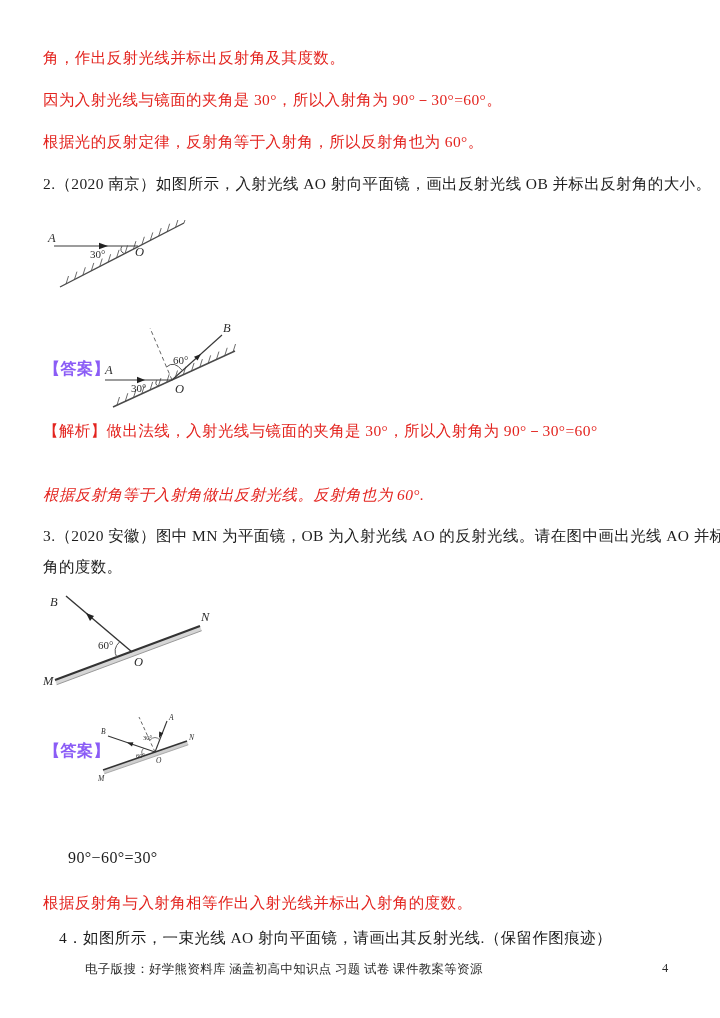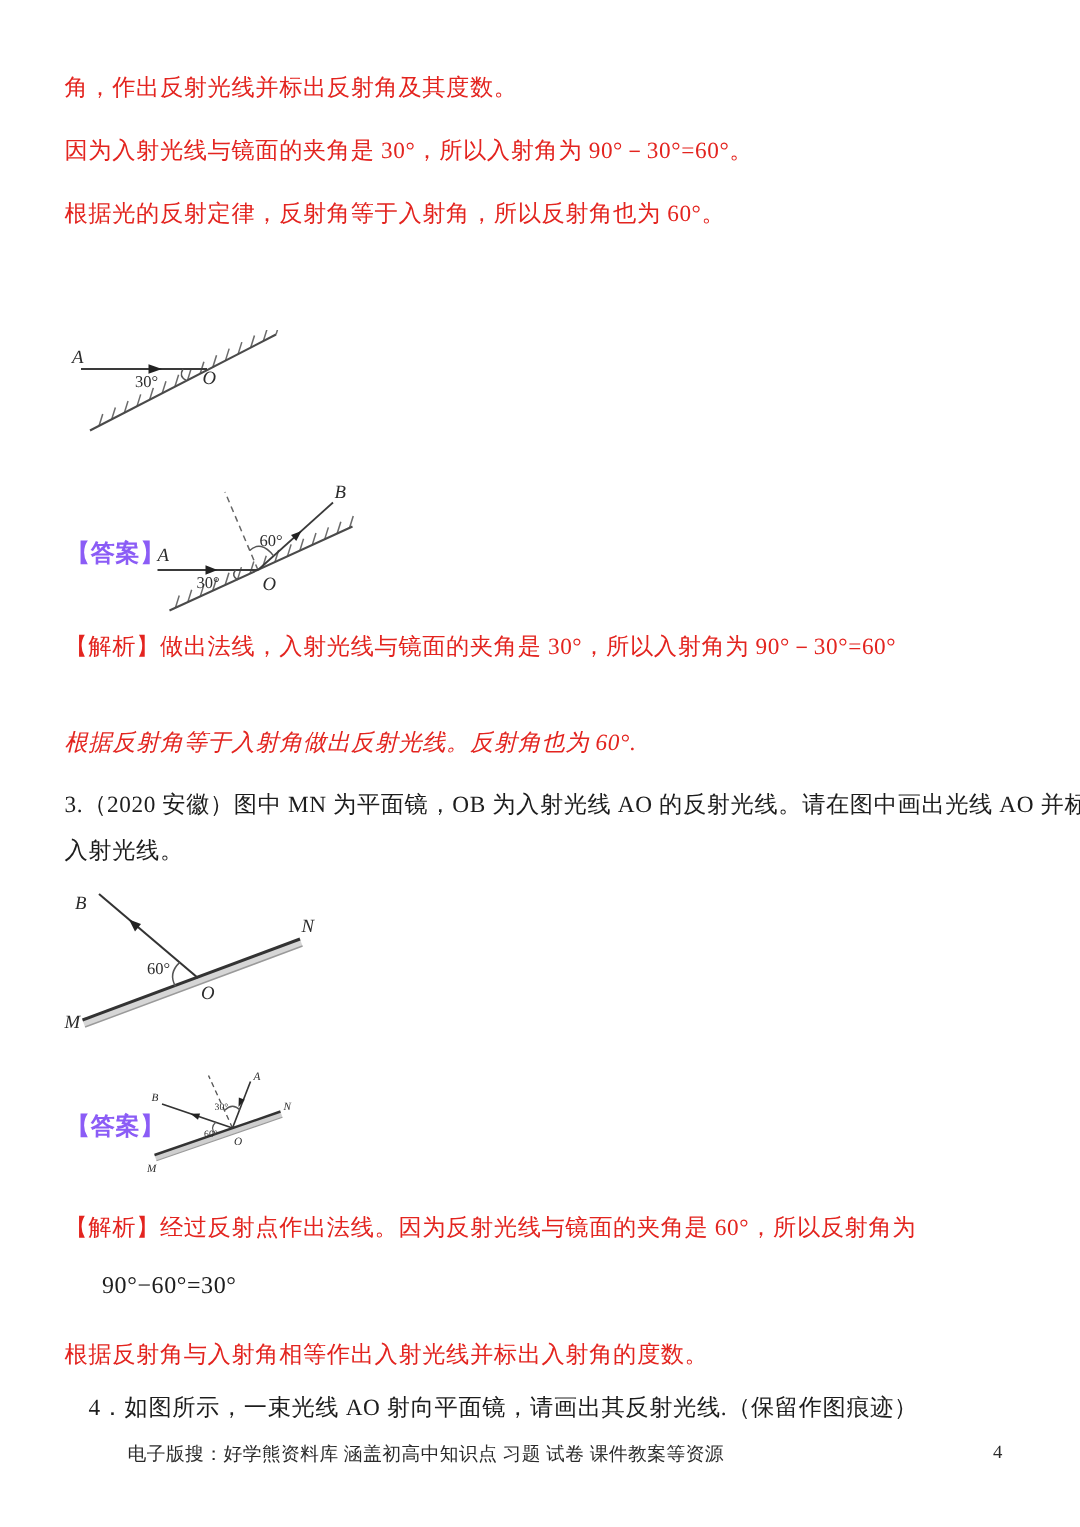--- a/index.html
+++ b/index.html
@@ -47,20 +47,21 @@
 </style>
 </head>
 <body>
 
 <div class="page">
 
   <div class="tl red" style="left:43px;top:48px;">角，作出反射光线并标出反射角及其度数。</div>
   <div class="tl red" style="left:43px;top:90px;">因为入射光线与镜面的夹角是 30°，所以入射角为 90°－30°=60°。</div>
   <div class="tl red" style="left:43px;top:132px;">根据光的反射定律，反射角等于入射角，所以反射角也为 60°。</div>
 
+  <div class="tl" style="left:43px;top:174px;">2.（2020 南京）如图所示，入射光线 AO 射向平面镜，画出反射光线 OB 并标出反射角的大小。</div>
 
   <div class="fig" style="left:40px;top:220px;">
     <svg width="190" height="88" viewBox="0 0 190 88">
       <g stroke="#6b6b6b" stroke-width="1">
           <line x1="26" y1="64" x2="28.5" y2="56"></line>
           <line x1="34.42857142857143" y1="59.642857142857146" x2="36.92857142857143" y2="51.642857142857146"></line>
           <line x1="42.85714285714286" y1="55.285714285714285" x2="45.35714285714286" y2="47.285714285714285"></line>
           <line x1="51.285714285714285" y1="50.92857142857143" x2="53.785714285714285" y2="42.92857142857143"></line>
           <line x1="59.714285714285715" y1="46.57142857142857" x2="62.214285714285715" y2="38.57142857142857"></line>
           <line x1="68.14285714285714" y1="42.214285714285715" x2="70.64285714285714" y2="34.214285714285715"></line>
@@ -117,21 +118,21 @@
       <text x="36" y="74" class="ang">30°</text>
       <text x="78" y="46" class="ang">60°</text>
       <text x="80" y="75" class="lbl">O</text>
     </svg>
   </div>
 
   <div class="tl red" style="left:43px;top:421px;">【解析】做出法线，入射光线与镜面的夹角是 30°，所以入射角为 90°－30°=60°</div>
   <div class="tl red" style="left:43px;top:485px;font-style:italic;">根据反射角等于入射角做出反射光线。反射角也为 60°.</div>
 
   <div class="tl" style="left:43px;top:526px;">3.（2020 安徽）图中 MN 为平面镜，OB 为入射光线 AO 的反射光线。请在图中画出光线 AO 并标出入射</div>
-  <div class="tl" style="left:43px;top:557px;">入射光线。</div>
+  <div class="tl" style="left:43px;top:557px;">角的度数。</div>
 
   <div class="fig" style="left:40px;top:590px;">
     <svg width="195" height="110" viewBox="0 0 195 110">
       <polygon points="15,90 160,36 161.7,40.7 16.7,94.7" fill="#d6d6d6"></polygon>
       <line x1="15" y1="90" x2="160" y2="36" stroke="#333" stroke-width="2"></line>
       <line x1="16.7" y1="94.7" x2="161.7" y2="40.7" stroke="#9a9a9a" stroke-width="1"></line>
       <line x1="92" y1="62" x2="26" y2="6" stroke="#333" stroke-width="1.4"></line>
       <polygon points="46,23 54,26 50,31" fill="#222"></polygon>
       <path d="M77,67.6 Q72,59 79.8,51.6" fill="none" stroke="#555" stroke-width="1"></path>
       <text x="10" y="16" class="lbl">B</text>
@@ -158,21 +159,20 @@
       <text x="3" y="30" class="lbl-s">B</text>
       <text x="71" y="16" class="lbl-s">A</text>
       <text x="45" y="36" class="ang-s">30°</text>
       <text x="38" y="54" class="ang-s">60°</text>
       <text x="58" y="59" class="lbl-s">O</text>
       <text x="0" y="77" class="lbl-s">M</text>
       <text x="91" y="36" class="lbl-s">N</text>
     </svg>
   </div>
 
-  <div class="tl red" style="left:43px;top:808px;">【解析】经过反射点作出法线。因为反射光线与镜面的夹角是 60°，所以反射角为</div>
   <div class="tl" style="left:68px;top:849px;font-size:16px;">90°−60°=30°</div>
   <div class="tl red" style="left:43px;top:893px;">根据反射角与入射角相等作出入射光线并标出入射角的度数。</div>
 
   <div class="tl" style="left:43px;top:928px;margin-left:16px;">4．如图所示，一束光线 AO 射向平面镜，请画出其反射光线.（保留作图痕迹）</div>
 
   <div class="footer" style="left:43px;top:961px;margin-left:42px;">电子版搜：好学熊资料库 涵盖初高中知识点 习题 试卷 课件教案等资源</div>
   <div class="footer" style="left:662px;top:961px;">4</div>
 
 </div>
 

